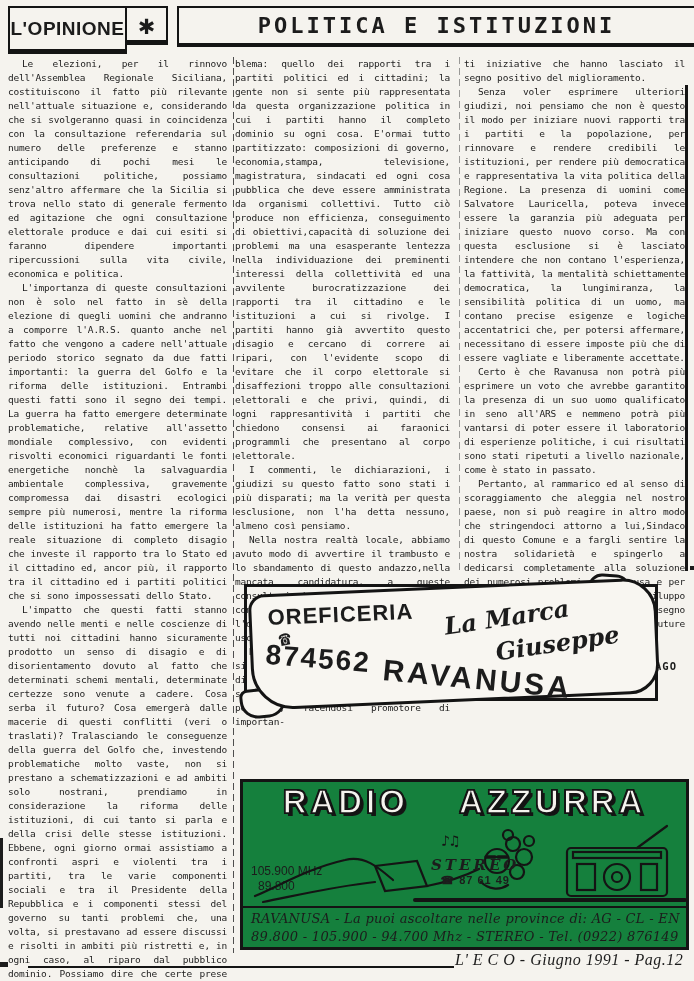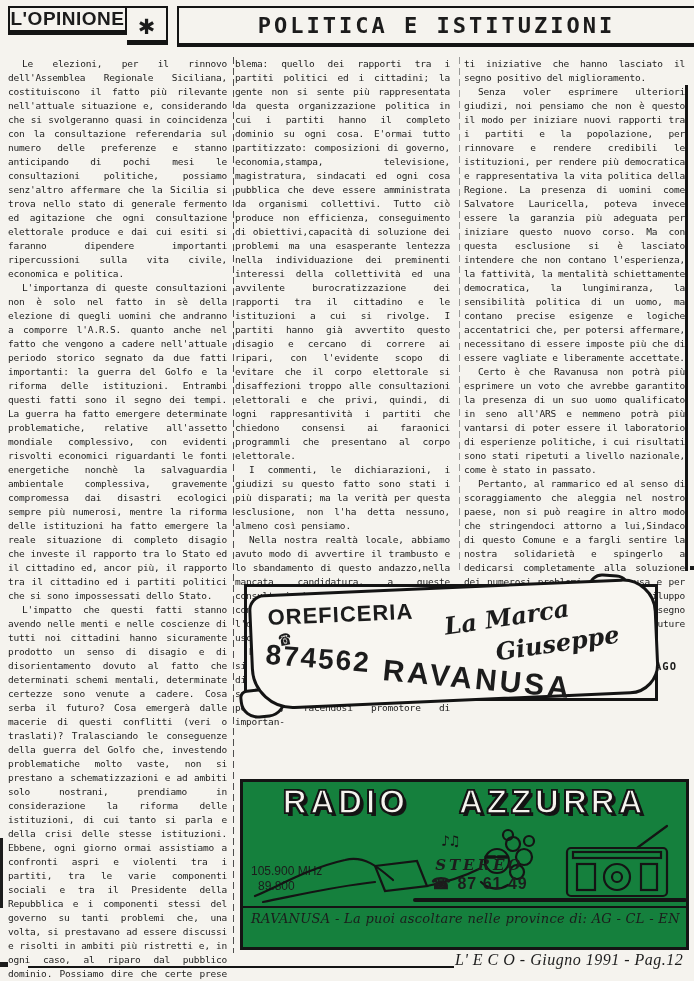--- a/index.html
+++ b/index.html
@@ -5,21 +5,21 @@
   html,body { margin:0; padding:0; background:#888; }
   .page {
     position:relative; width:694px; height:981px; margin:0 auto;
     background:#f5f3ee; overflow:hidden;
     font-family:"DejaVu Sans Mono", monospace; color:#1c1c1c;
   }
   
   .hdr-box { position:absolute; top:6px; box-sizing:border-box;
     border:2px solid #141414; border-bottom-width:5px; background:#f5f3ee;
     display:flex; align-items:center; justify-content:center; }
-  .brand-box { left:8px; width:119px; height:29px; }
+  .brand-box { left:8px; width:119px; height:48px; }
   .brand-box span { font-family:"Liberation Sans", sans-serif; font-weight:bold;
     font-size:19px; letter-spacing:.5px; white-space:nowrap; }
   .flower-box { left:127px; width:41px; height:39px; border-left:none; }
   .flower-box span { font-size:27px; line-height:1; }
   .section-box { left:177px; width:520px; height:41px; border-bottom-width:4px; border-right-width:3px; }
   .section-box span { font-family:"DejaVu Sans Mono", monospace; font-size:22px;
     letter-spacing:3px; white-space:nowrap; font-weight:bold; }
   
   .vsep { position:absolute; width:1px;
     background:repeating-linear-gradient(#4e4e4e 0 7px, rgba(0,0,0,0) 7px 11px); }
@@ -71,21 +71,21 @@
     -webkit-text-stroke:1.6px #141414;
     text-shadow:-1px -1px 0 #141414, 1px -1px 0 #141414, -1px 1px 0 #141414,
                 1px 1px 0 #141414, 3px 3px 0 #141414; }
   .radio-freqs { position:absolute; left:8px; top:82px;
     font-family:"Liberation Sans", sans-serif; font-size:12px; line-height:15px; }
   .radio-freqs .f2 { padding-left:7px; }
   .radio-stereo { position:absolute; left:188px; top:74px; text-align:center; z-index:3; }
   .radio-stereo .st { font-family:"DejaVu Serif", serif; font-style:italic; font-weight:bold;
     font-size:15px; letter-spacing:3px; }
   .radio-stereo .ph { font-family:"Liberation Sans", sans-serif; font-weight:bold;
-    font-size:16px; letter-spacing:1px; }
+    font-size:11px; letter-spacing:1px; }
   .radio-art { position:absolute; left:2px; top:42px; z-index:1; }
   .radio-caption { position:absolute; left:0; right:0; bottom:0; height:41px;
     border-top:2px solid #141414; padding:2px 8px 0; box-sizing:border-box;
     font-family:"DejaVu Serif", serif; font-style:italic; font-size:13px;
     line-height:18px; white-space:nowrap; letter-spacing:.3px; }
   
   .footer-rule { position:absolute; left:28px; top:966px; width:426px; height:2px; background:#141414; }
   .footer-credit { position:absolute; left:455px; top:951px;
     font-family:"Liberation Serif", serif; font-style:italic; font-size:16px;
     letter-spacing:.5px; white-space:nowrap; }
@@ -178,20 +178,21 @@
         <rect x="0" y="24" width="100" height="48" rx="4"></rect>
         <rect x="6" y="28" width="88" height="6"></rect>
         <rect x="10" y="40" width="18" height="26"></rect>
         <rect x="74" y="40" width="16" height="26"></rect>
         <circle cx="50" cy="53" r="13"></circle>
         <circle cx="50" cy="53" r="5"></circle>
       </g>
     </svg>
     <div class="radio-caption">
       <div>RAVANUSA - La puoi ascoltare nelle province di: AG - CL - EN</div>
+      <div>89.800 - 105.900 - 94.700 Mhz - STEREO - Tel. (0922) 876149</div>
     </div>
   </div>
 
   <div class="footer-rule"></div>
   <div class="footer-credit">L' E C O - Giugno 1991 - Pag.12</div>
 
   <div class="smudge sm1"></div>
   <div class="smudge sm2"></div>
   <div class="smudge sm3"></div>
 </div>

